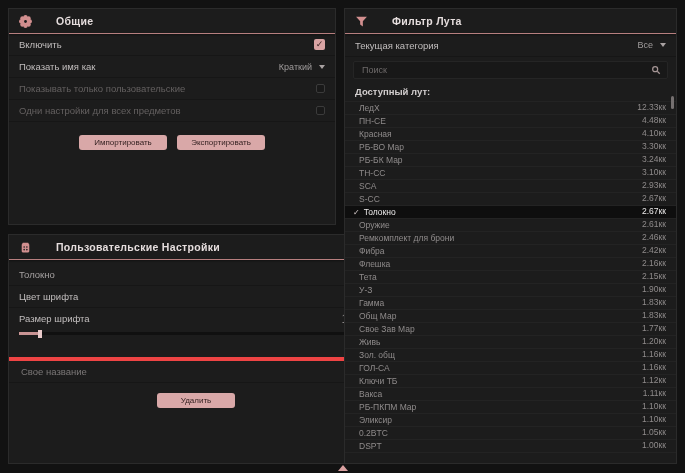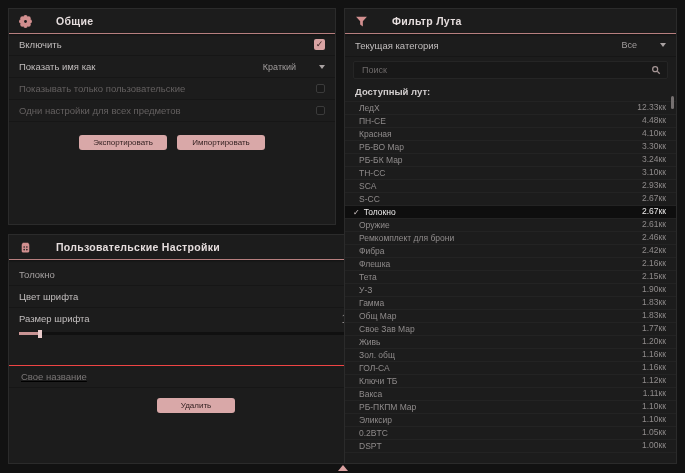--- a/index.html
+++ b/index.html
@@ -21,42 +21,42 @@
     padding:0 10px;height:21px;border-bottom:1px solid #161616;}
   .setting-label{font-size:9.5px;color:#c2bebe;}
   .setting-row.disabled .setting-label{color:#646060;}
 
   .checkbox{box-sizing:border-box;}
   .checkbox.checked{width:11px;height:11px;border-radius:2px;background:#d9a3a3;
     color:#3b2323;font-size:9px;line-height:11px;text-align:center;
     font-family:"DejaVu Sans",sans-serif;font-weight:bold;}
   .checkbox.unchecked{width:9px;height:9px;border:1px solid #3b3b3b;background:#191919;border-radius:2px;}
 
-  .select{display:flex;align-items:center;gap:23px;cursor:default;}
+  .select{display:flex;align-items:center;gap:7px;cursor:default;}
   .select-value{font-size:9px;color:#a09c9c;}
   .chevron{width:0;height:0;border-left:3.5px solid transparent;border-right:3.5px solid transparent;
     border-top:4px solid #a9a2a2;}
 
   .button-row{display:flex;justify-content:center;gap:10px;margin-top:13px;}
   .btn{background:#d9a8a8;color:#352222;border:none;border-radius:3px;font-size:8px;
     padding:3px 0;width:88px;text-align:center;font-family:inherit;}
   .btn.small{width:78px;}
 
   
   .item-name{font-size:9.5px;color:#a5a1a1;padding:9px 10px 5px;}
   .value-text{font-size:13px;color:#8d8989;}
   .color-wheel{width:10px;height:10px;border-radius:50%;
     background:conic-gradient(#b97a7a,#b9a97a,#84a97c,#7aa9a9,#7a7ab9,#a97ab0,#b97a7a);
     opacity:.85;}
   .slider-row{padding:3px 10px 0;height:9px;}
   .slider-track{position:relative;height:3px;background:#101010;border-radius:2px;}
   .slider-fill{width:5.5%;height:3px;background:#c99494;}
   .slider-handle{position:absolute;left:5.5%;top:-2.5px;width:4px;height:8px;background:#e9caca;}
-  .input-row{display:flex;align-items:center;height:21px;margin-top:24px;
-    padding:0 10px;border-top:1px solid #ef4444;border-bottom:1px solid #161616;text-decoration:underline;}
+  .input-row{display:flex;align-items:center;height:21px;margin-top:16px;
+    padding:0 10px;border-top:4px solid #ef4444;border-bottom:1px solid #161616;}
   .text-input{flex:1;background:transparent;border:none;outline:none;
     color:#bfbbbb;font-size:9.5px;font-family:inherit;}
   .text-input::placeholder{color:#7b7777;}
 
   
   .category-row{display:flex;align-items:center;justify-content:space-between;
     height:22px;padding:0 10px;border-bottom:1px solid #161616;}
   .search-row{margin:4px 8px;height:16px;background:#181818;border:1px solid #252525;
     border-radius:2px;display:flex;align-items:center;padding:0 6px;gap:4px;}
   .search-input{flex:1;background:transparent;border:none;outline:none;
@@ -121,22 +121,22 @@
   <div class="setting-row disabled">
     <span class="setting-label">Показывать только пользовательские</span>
     <span class="checkbox unchecked"></span>
   </div>
   <div class="setting-row disabled">
     <span class="setting-label">Одни настройки для всех предметов</span>
     <span class="checkbox unchecked"></span>
   </div>
 
   <div class="button-row">
+    <button class="btn">Импортировать</button>
     <button class="btn">Экспортировать</button>
-    <button class="btn">Импортировать</button>
   </div>
 </div>
 
 <div class="panel" id="panel-user">
   <div class="panel-header">
     <span class="hdr-icon">
       <svg width="13" height="13" viewBox="0 0 24 24">
         <path fill="#d28f8f" d="M7 3h10l2 4v12a2 2 0 0 1-2 2H7a2 2 0 0 1-2-2V7z"></path>
         <circle cx="9.5" cy="11" r="1.5" fill="#1c1c1c"></circle>
           <circle cx="14.5" cy="11" r="1.5" fill="#1c1c1c"></circle>

